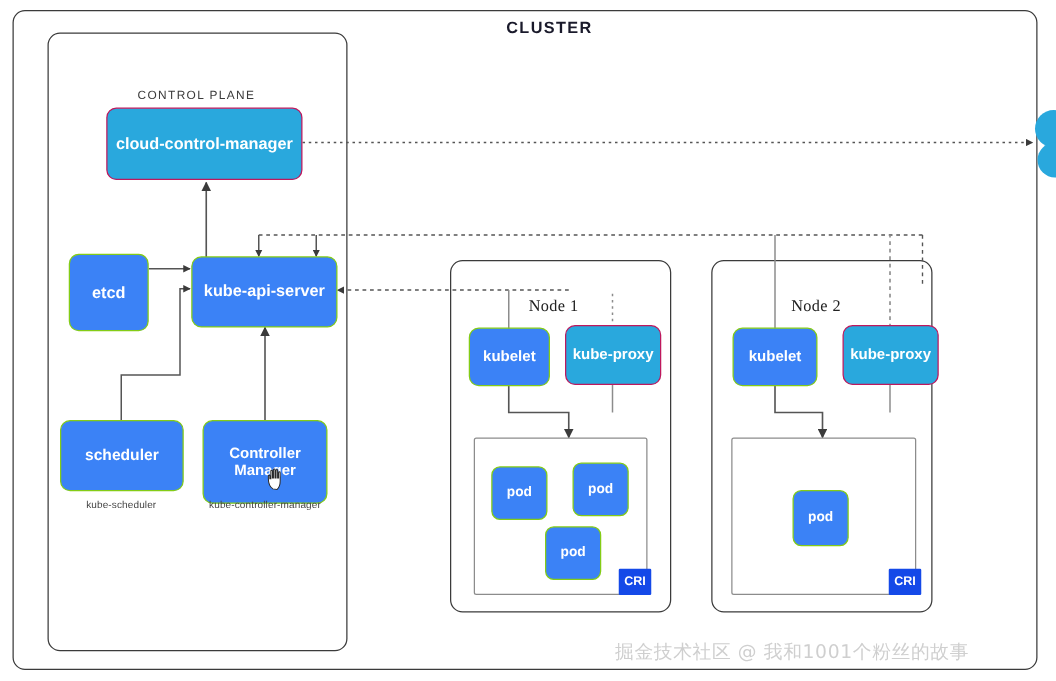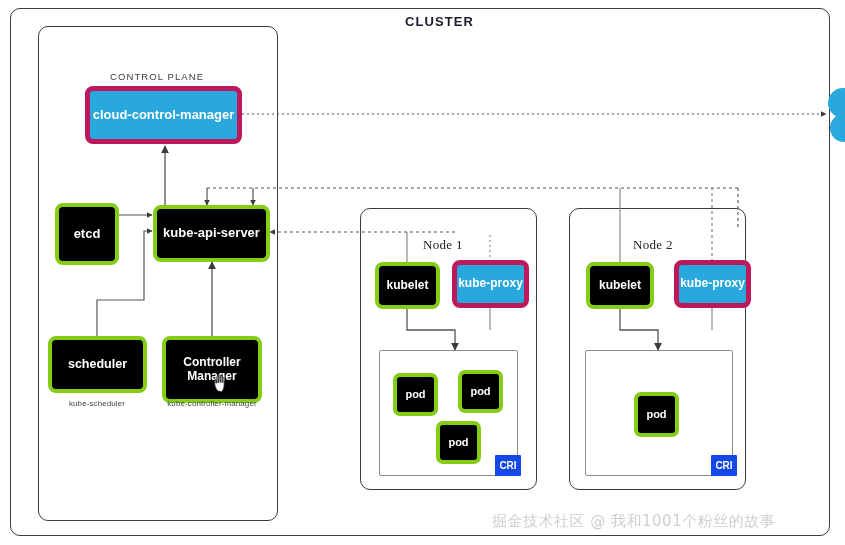--- a/index.html
+++ b/index.html
@@ -14,22 +14,22 @@
 
   
   .box{
     position:absolute;
     display:flex;align-items:center;justify-content:center;
     color:#ffffff;font-weight:bold;text-align:center;
     border-radius:8px;
     box-sizing:border-box;
     line-height:1.1;
   }
-  .box.royal{background:#000000;border:4px solid #84cc16;}
-  .box.cyan{background:#29a8dd;border:5px solid #be185d;}
+  .box.royal{background:#3b82f6;border:1px solid #84cc16;}
+  .box.cyan{background:#29a8dd;border:1px solid #be185d;}
 
   
   .frame{
     position:absolute;box-sizing:border-box;
     border:1.6px solid #3b3b3b;border-radius:10px;background:transparent;
   }
   .frame.thin{border-width:1.3px;}
   .frame.square{border-radius:2px;border:1.6px solid #8c8c8c;}
 
   .caption{

